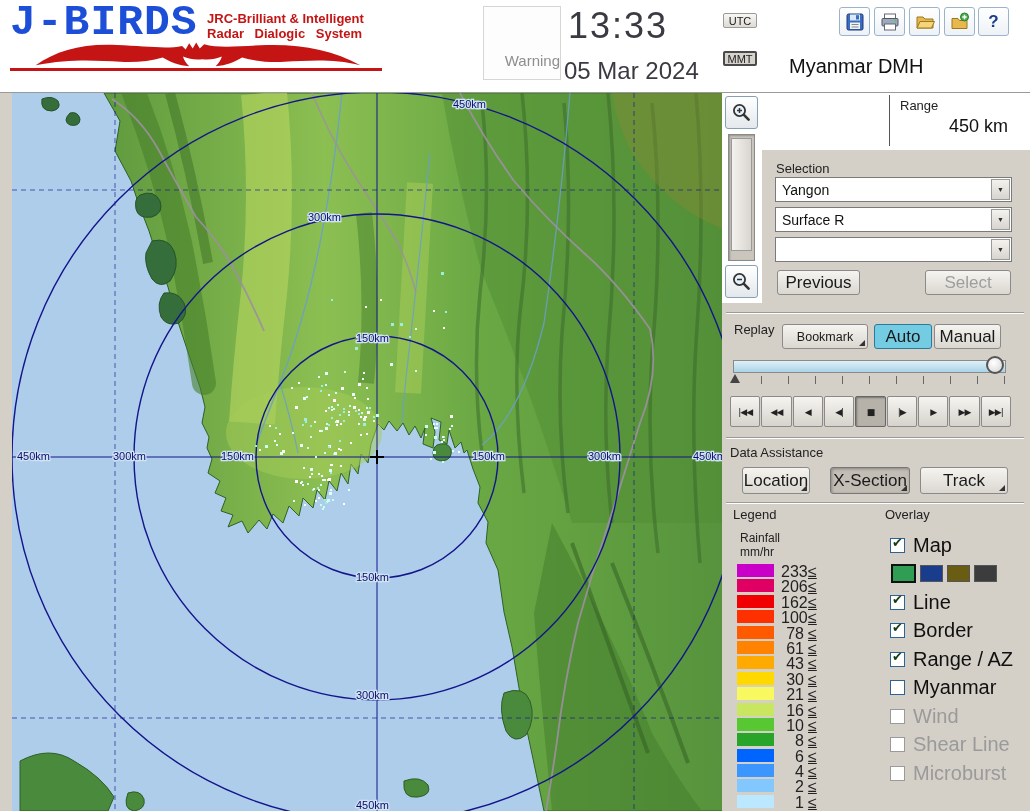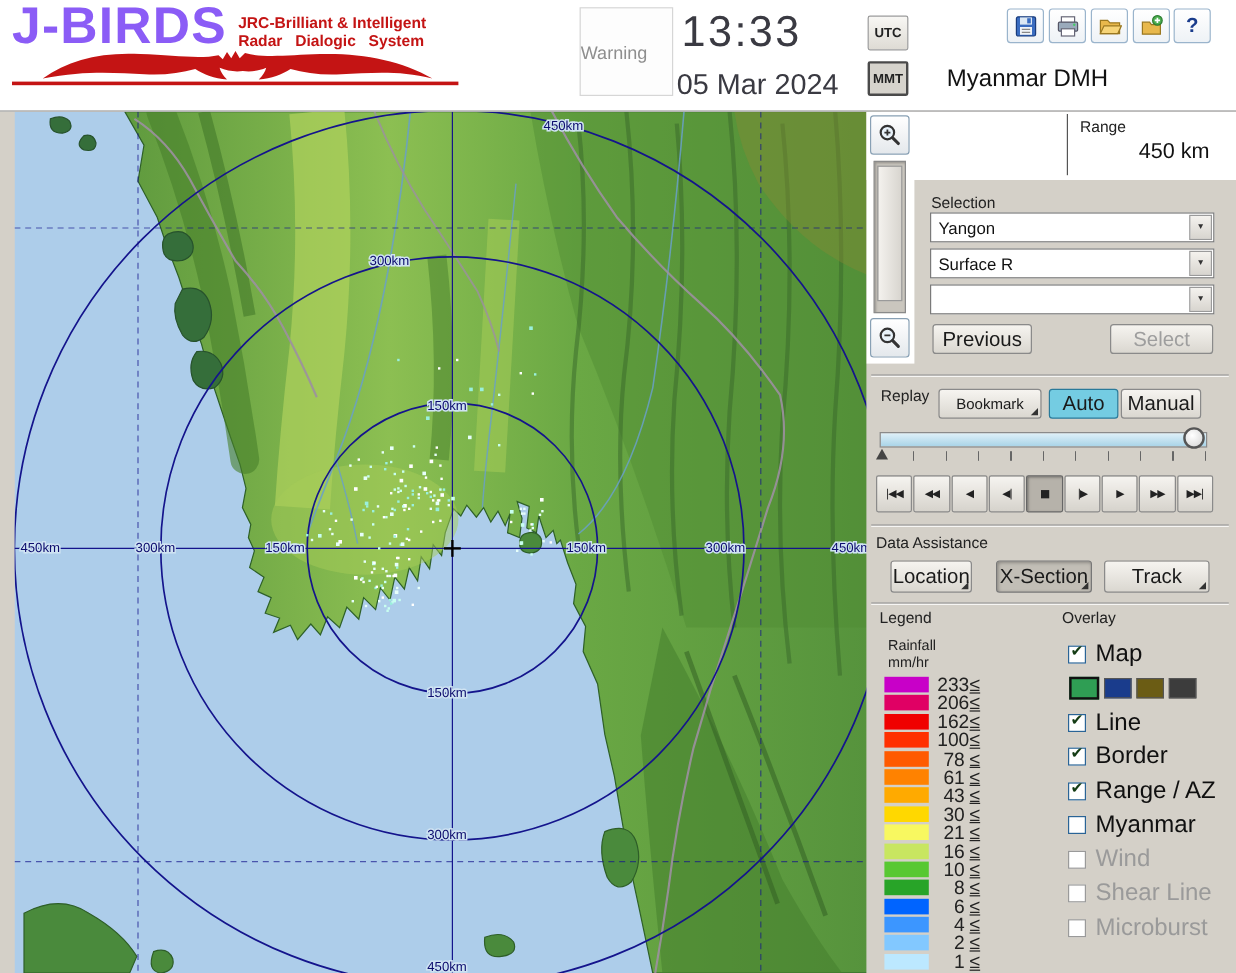--- a/index.html
+++ b/index.html
@@ -4,30 +4,30 @@
 <style>
   *{box-sizing:border-box;margin:0;padding:0}
   html,body{width:1030px;height:811px}
   body{font-family:"Liberation Sans",sans-serif;background:#d4d0c8;overflow:hidden}
   .app{position:relative;width:1030px;height:811px;background:#d4d0c8;overflow:hidden}
 
   
   header{position:absolute;left:0;top:0;width:1030px;height:93px;background:#ffffff;border-bottom:1px solid #9a9a9a;z-index:5}
   .logo{position:absolute;left:10px;top:0;width:395px}
   .logo-row{white-space:nowrap}
-  .logo-title{font-family:Liberation Sans, sans-serif;font-weight:bold;font-size:43px;color:#8b5cf6;letter-spacing:1px;line-height:1.05;display:inline-block}
+  .logo-title{font-family:Liberation Mono, monospace;font-weight:bold;font-size:43px;color:#1d4ed8;letter-spacing:1px;line-height:1.05;display:inline-block}
   .logo-tags{display:inline-block;vertical-align:top;margin-top:12px;margin-left:5px}
   .tag{font-size:13px;font-weight:bold;color:#c41414;line-height:1.15}
   .tag2{word-spacing:7px}
   .eagle{display:block;margin-top:-7px}
   .eagle-line{width:372px;height:3px;background:#c41414;margin-top:0}
-  .warning-box{position:absolute;left:483px;top:6px;width:78px;height:74px;background:#fdfdfd;border:1px solid #d6d6d6;color:#8e8e8e;font-size:15px;text-align:left;padding-top:29px}
+  .warning-box{position:absolute;left:483px;top:6px;width:78px;height:74px;background:#fdfdfd;border:1px solid #d6d6d6;color:#8e8e8e;font-size:15px;text-align:right;padding-top:45px}
   .clock{position:absolute;left:568px;top:5px;font-size:36px;color:#3a3a42;letter-spacing:2px}
   .date{position:absolute;left:564px;top:57px;font-size:24px;color:#3a3a42}
-  .tzbtn{position:absolute;left:723px;width:34px;height:29px;font-size:11px;font-weight:bold;color:#222;background:linear-gradient(#f8f7f4,#dedbd4);border:1px solid #9a9a9a;border-radius:2px;display:flex;align-items:center;justify-content:center;cursor:default}
+  .tzbtn{position:absolute;left:723px;width:34px;height:15px;font-size:11px;font-weight:normal;color:#222;background:linear-gradient(#f8f7f4,#dedbd4);border:1px solid #9a9a9a;border-radius:2px;display:flex;align-items:center;justify-content:center;cursor:default}
   #utc-btn{top:13px}
   #mmt-btn{top:51px;background:#d6d3cc;border:2px solid #4a4a4a}
   .iconbtn{position:absolute;top:7px;width:31px;height:29px;background:linear-gradient(#ffffff,#eef2f6);border:1px solid #9ab4cc;border-radius:3px;display:flex;align-items:center;justify-content:center}
   .help-q{font-size:17px;font-weight:bold;color:#1a3c8c}
   .station{position:absolute;left:789px;top:55px;font-size:20px;color:#111}
 
   
   .map-wrap{position:absolute;left:12px;top:93px;width:722px;height:718px;overflow:hidden}
   #map-svg{display:block}
   #map-svg text.maplbl{font:11px "Liberation Sans",sans-serif;fill:#0c0c6e;paint-order:stroke;stroke:#cfe3f2;stroke-width:2.5px}

